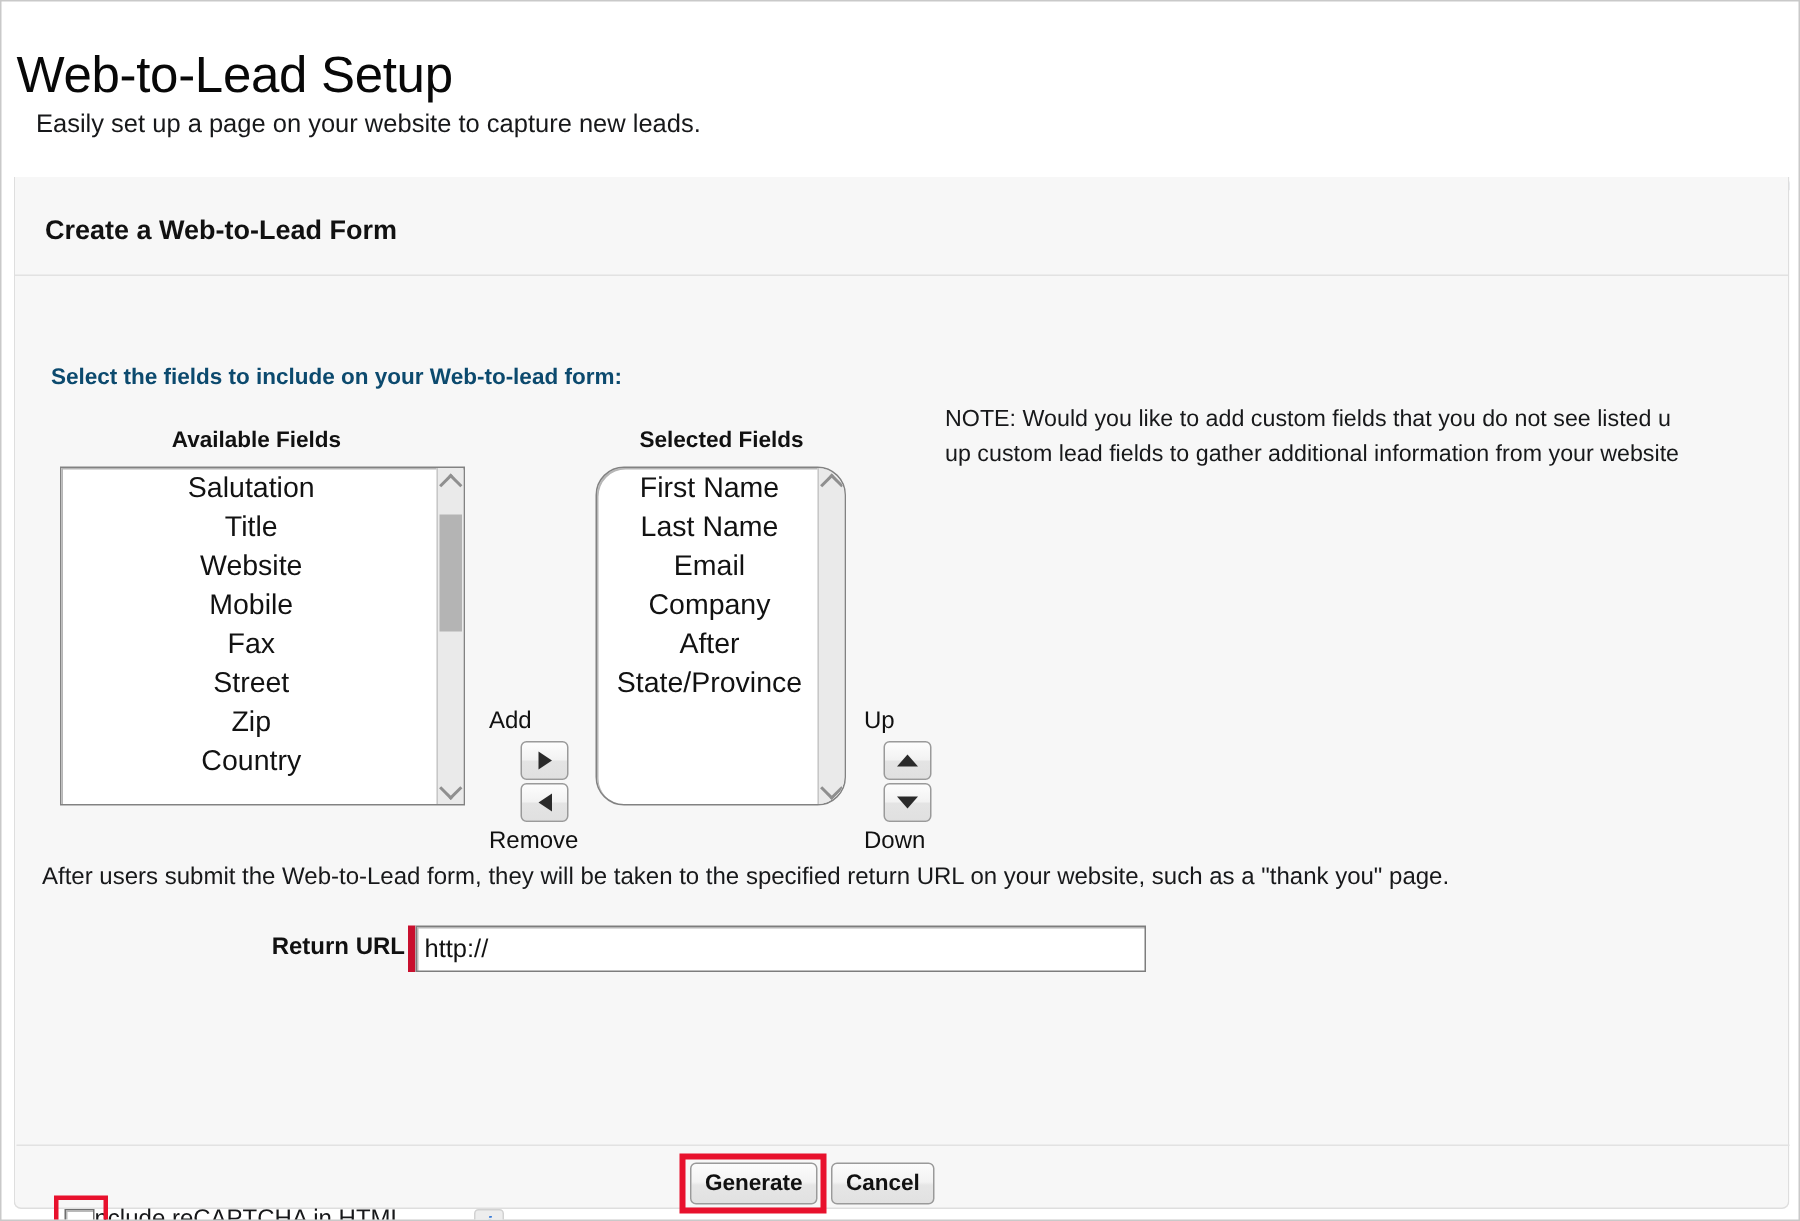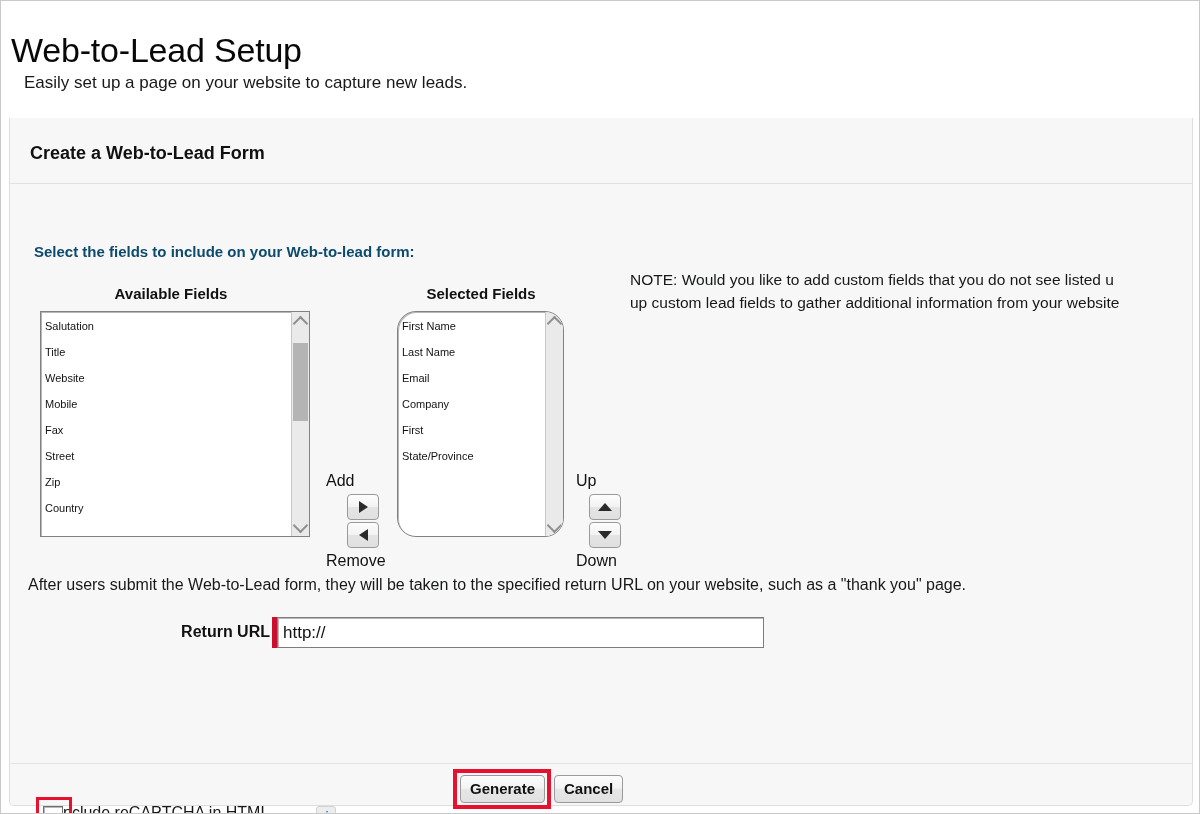--- a/index.html
+++ b/index.html
@@ -124,23 +124,24 @@
     overflow: hidden;
   }
   .listbox.available { left: 30px; top: 193px; width: 270px; height: 226px; }
   .listbox.selected  { left: 387px; top: 193px; width: 167px; height: 226px; border-radius: 19px; }
 
   .list-items {
     position: absolute;
     left: 3px;
     top: 1px;
     right: 19px;
-    font-size: 11px;
+    font-size: 19px;
     line-height: 26px;
     color: #121212;
+    text-align: center;
   }
   .list-item {
     white-space: nowrap;
     padding-left: 1px;
     cursor: default;
   }
 
   
   .vscroll {
     position: absolute;
@@ -418,21 +419,21 @@
       <div class="btncol-label">Remove</div>
     </div>
 
     <div class="col-head selected">Selected Fields</div>
     <div class="listbox selected">
       <div class="list-items" id="selected-list">
           <div class="list-item">First Name</div>
           <div class="list-item">Last Name</div>
           <div class="list-item">Email</div>
           <div class="list-item">Company</div>
-          <div class="list-item">First</div>
+          <div class="list-item">After</div>
           <div class="list-item">State/Province</div>
         </div>
       <div class="vscroll sel">
         <div class="arrow up">
             <span class="chev up"></span>
           </div>
         <div class="arrow down">
             <span class="chev down"></span>
           </div>
       </div>

